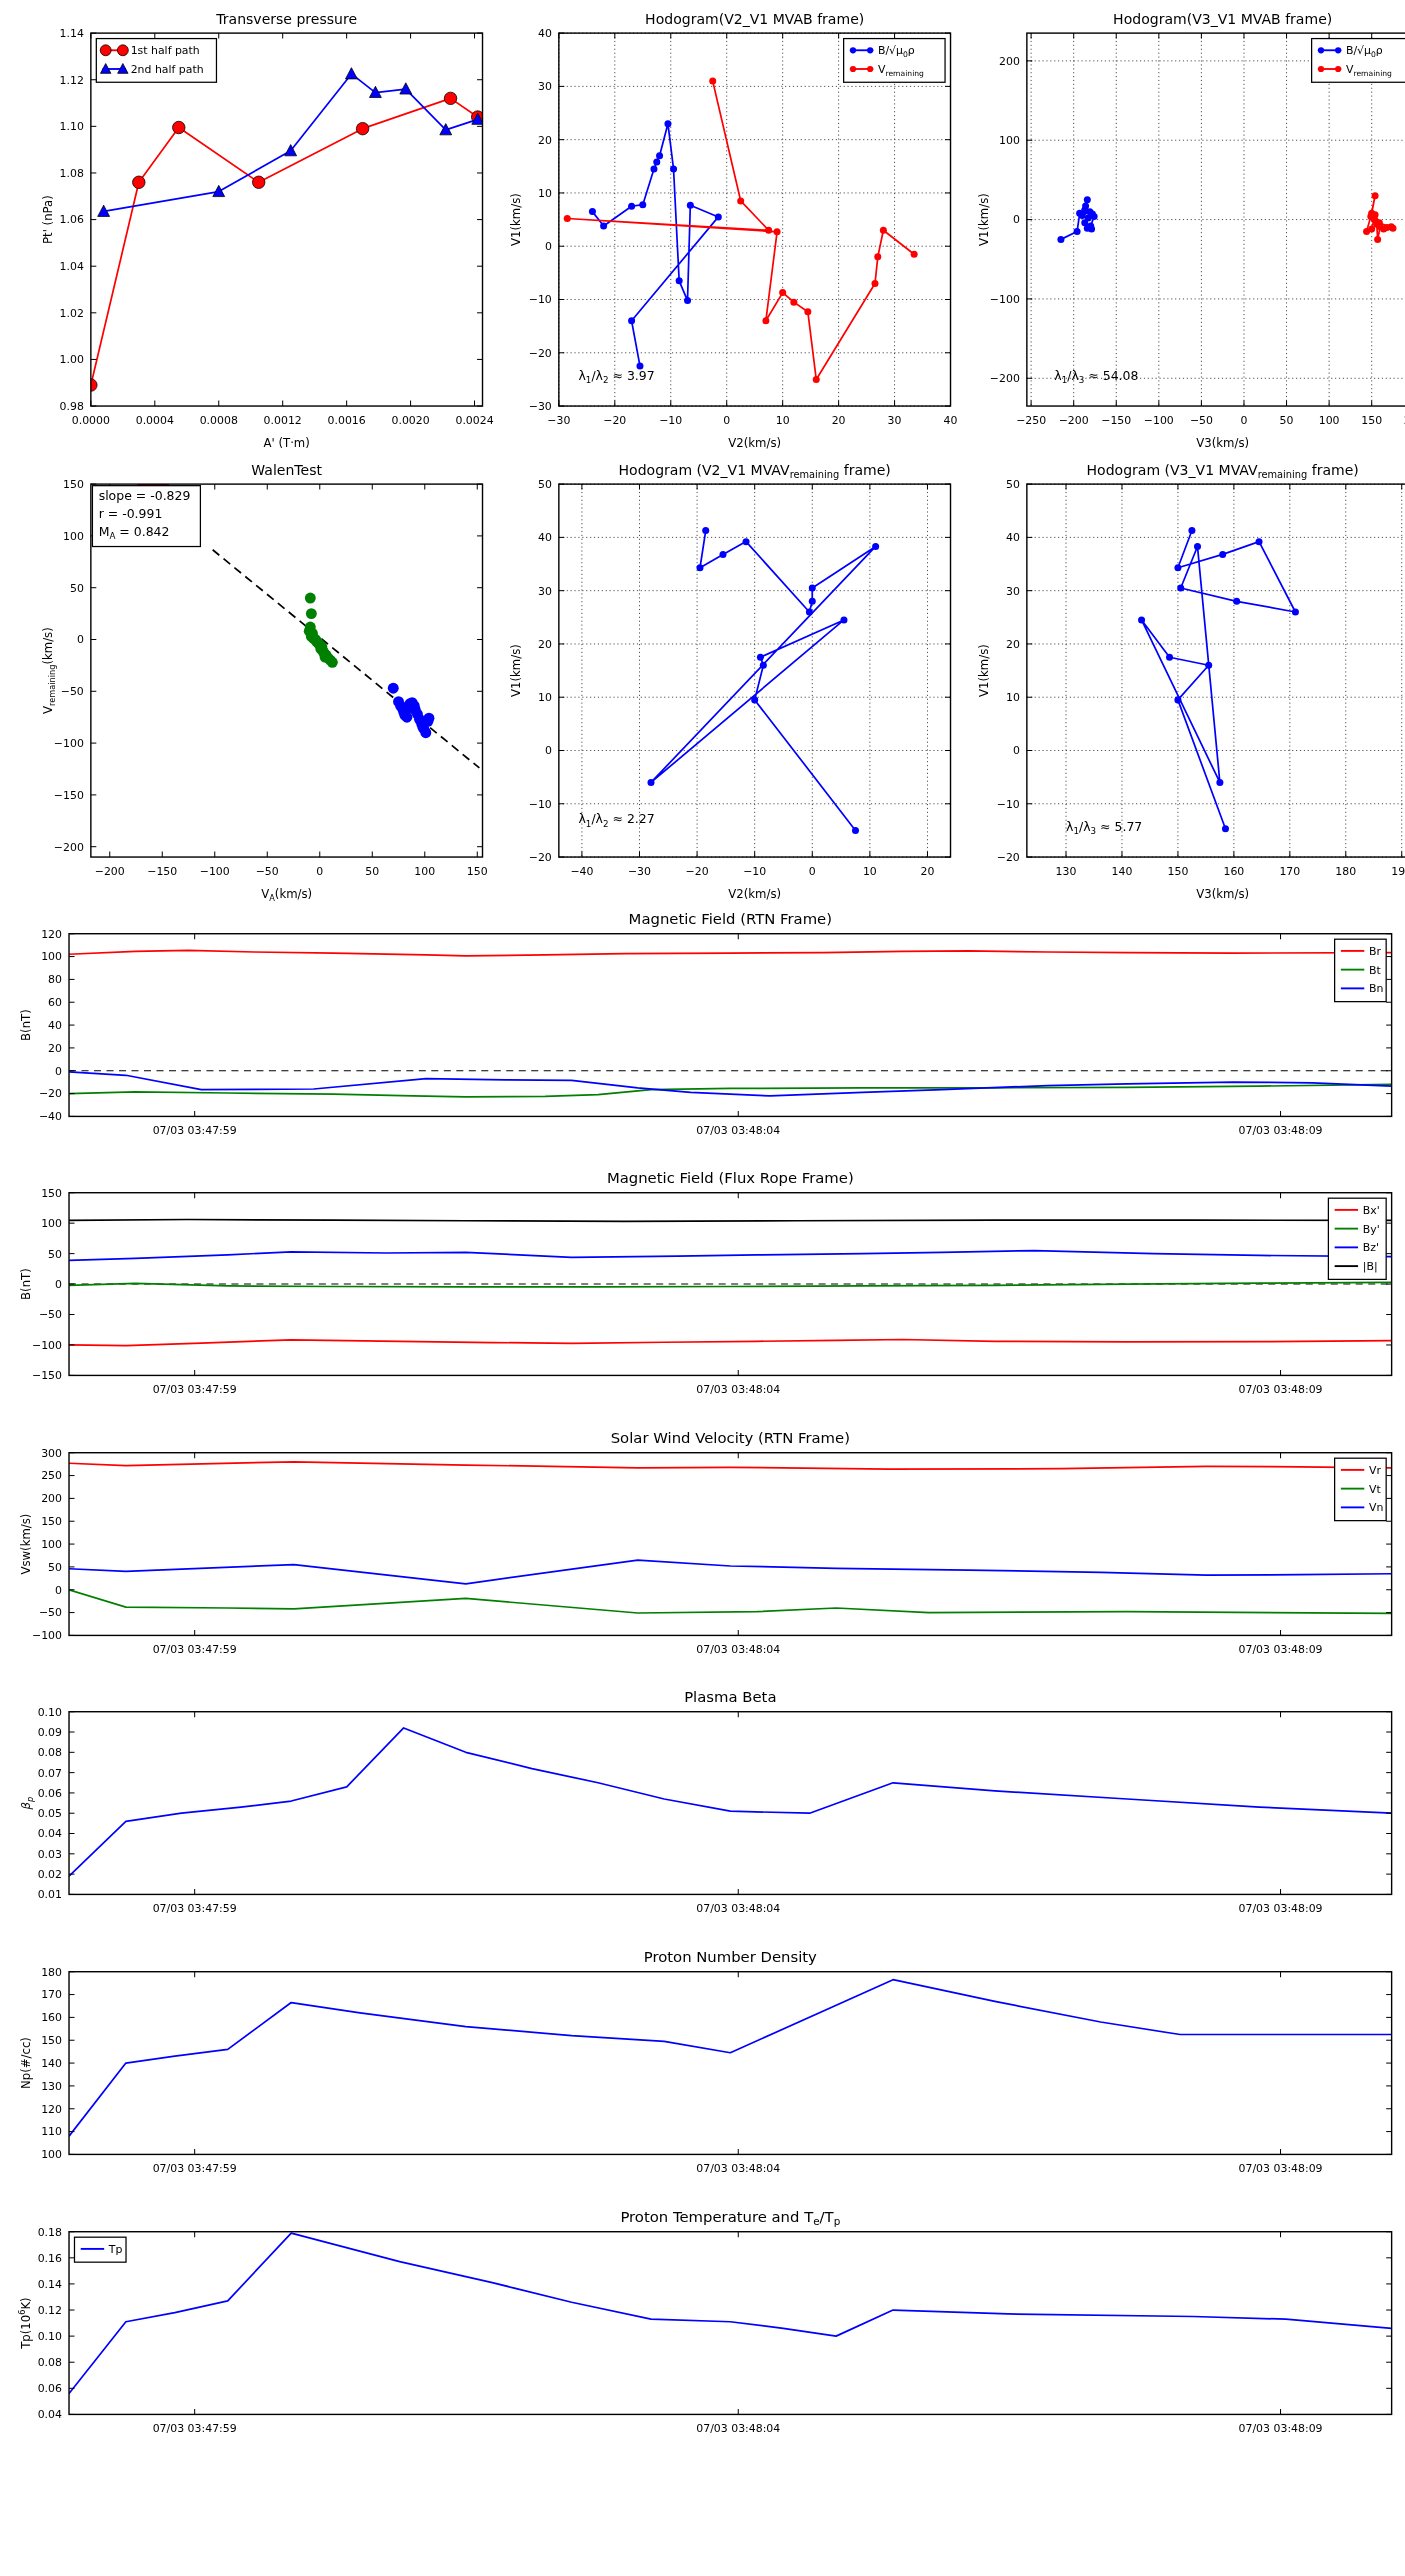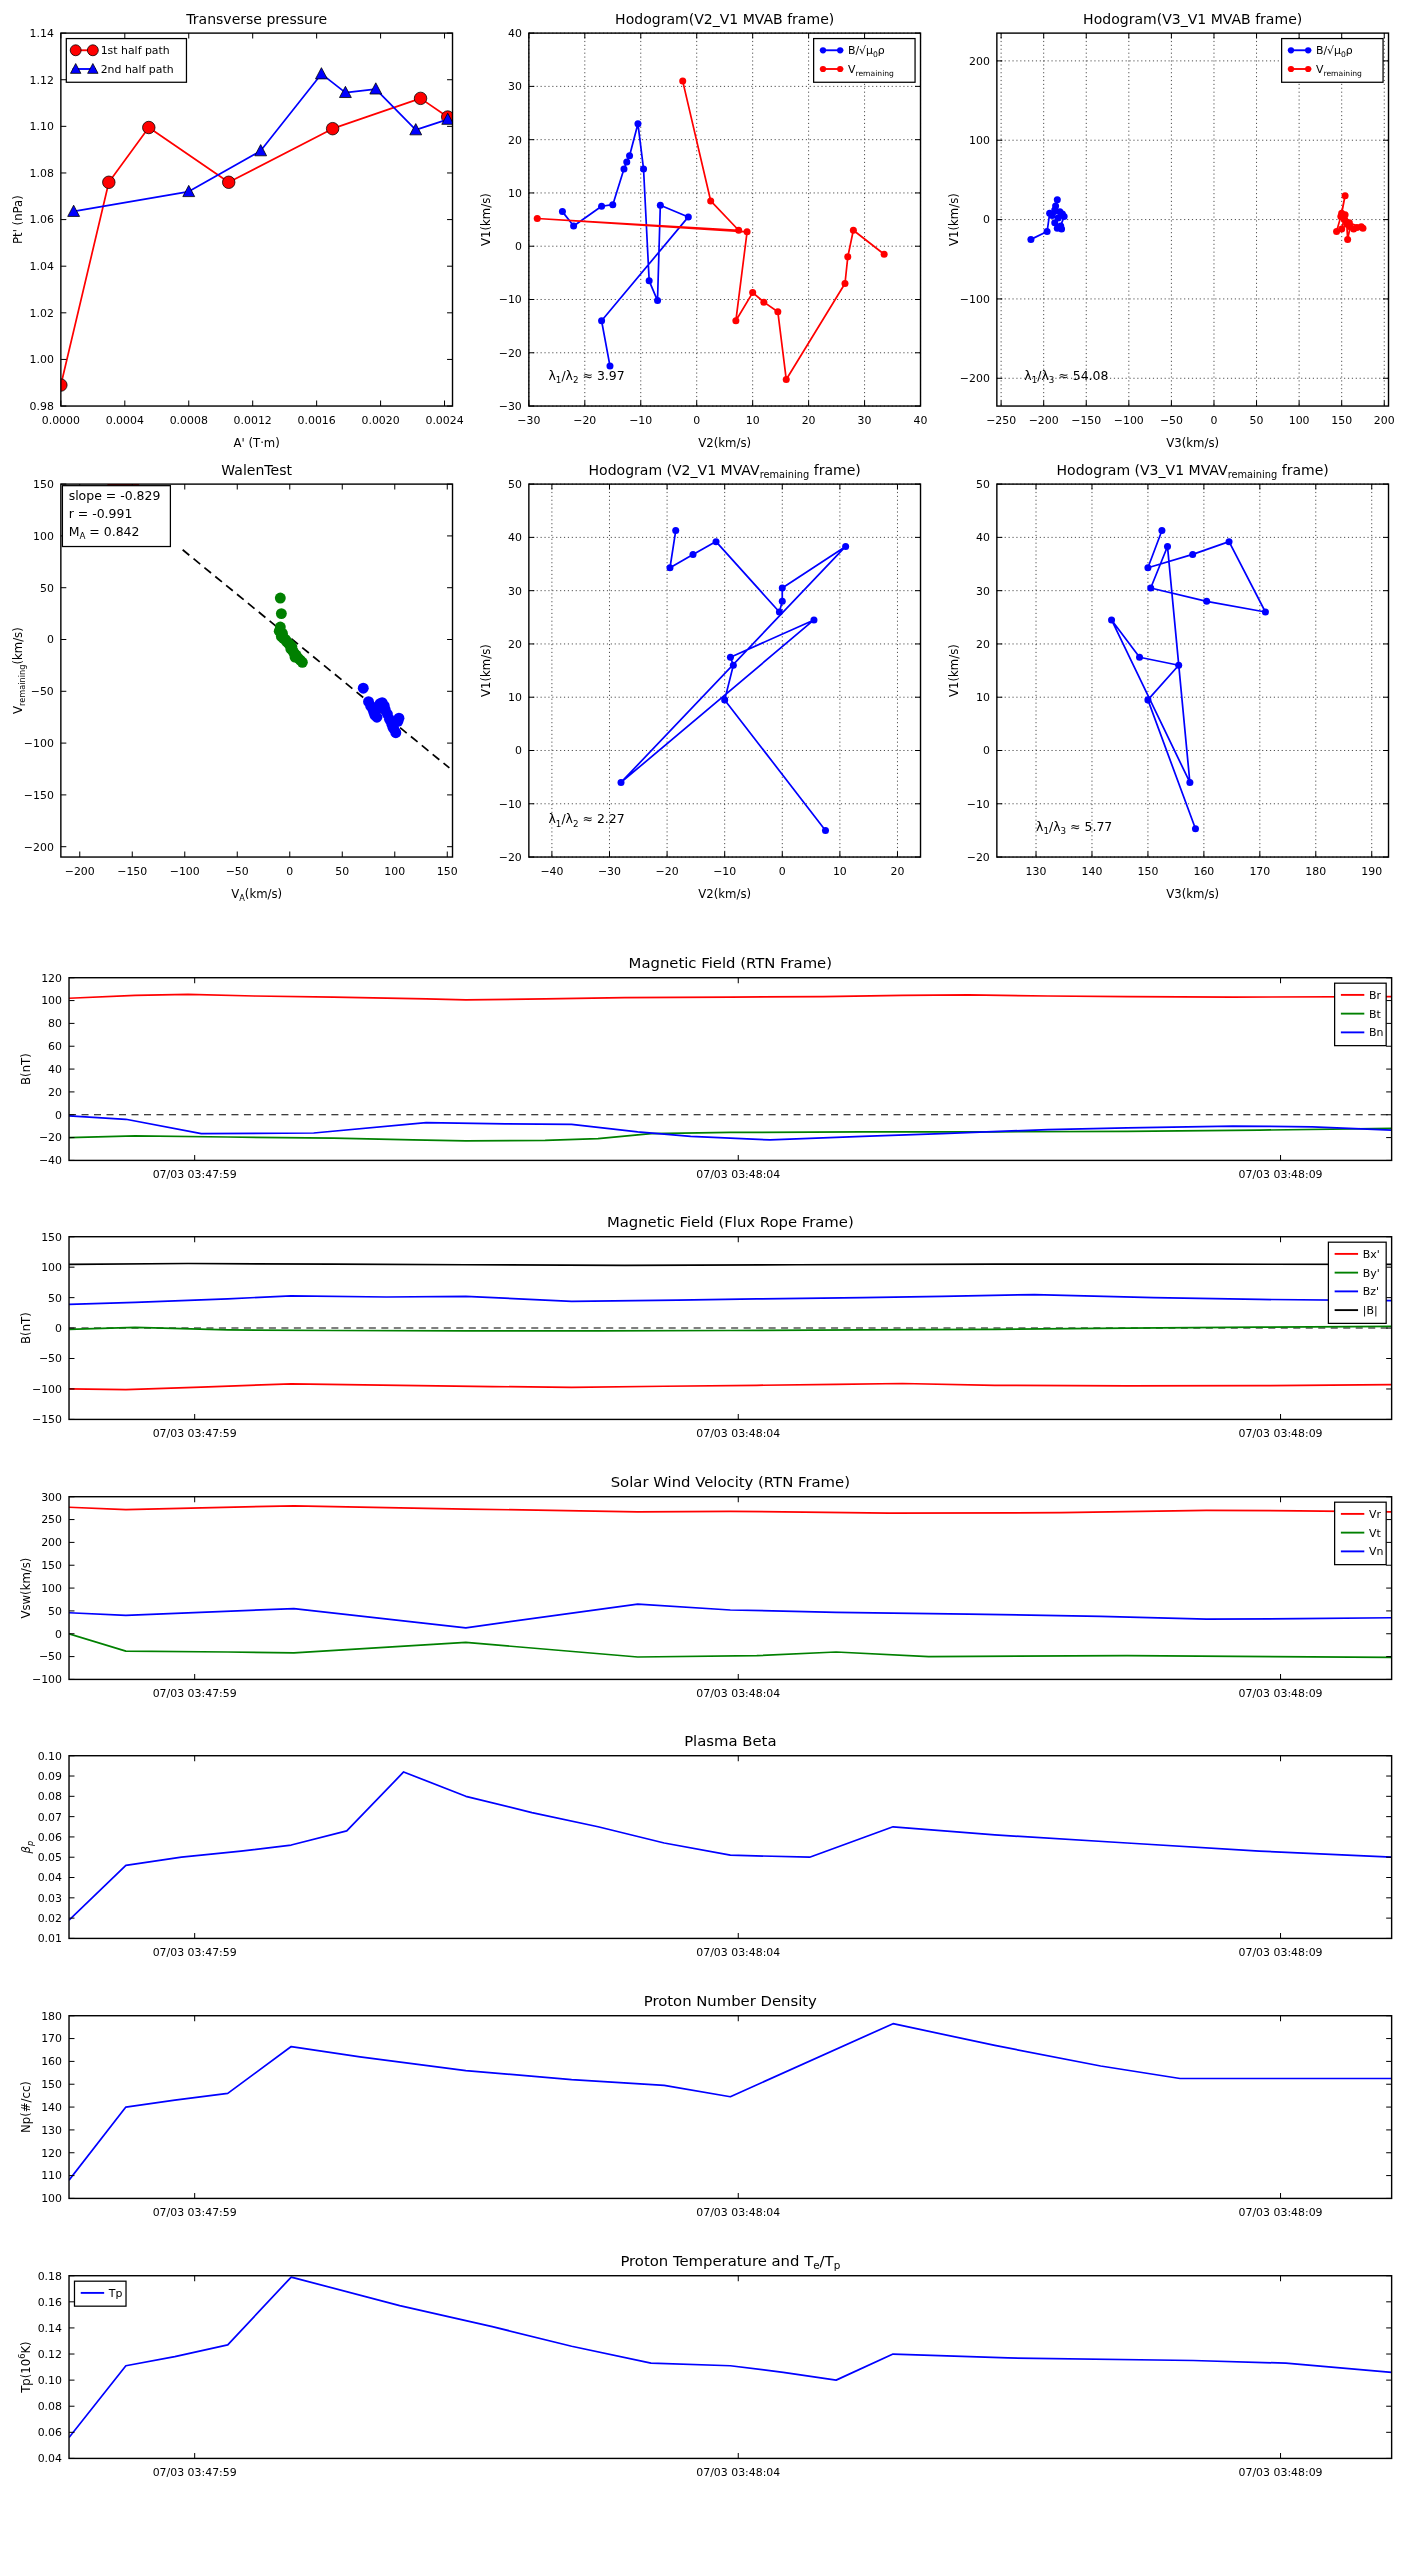--- a/index.html
+++ b/index.html
@@ -1,20 +1,20 @@
 <!DOCTYPE html>
 <html style="font-size:12.5px"><head>
 <meta charset="utf-8">
 <style>
   html,body{margin:0;padding:0;background:#ffffff;}
   body{width:1405px;font-family:"DejaVu Sans",sans-serif;}
   .page{width:1405px;padding-top:4.7px;}
-  .grid-top{display:grid;grid-template-columns:468px 468px 468px;}
+  .grid-top{display:grid;grid-template-columns:468px 468px 468px;padding-left:30px;}
   .chart{line-height:0;}
-  .ts-stack{margin-top:44px;}
+  .ts-stack{}
   .ts-stack .chart{margin:0 0 1.6px 4.7px;}
   svg text{font-family:"DejaVu Sans",sans-serif;fill:#000000;}
 </style>
 </head>
 <body>
 
 <div class="page">
   <div class="grid-top">
     <div class="chart"><svg width="465" height="451" viewBox="0 0 596 578">
           <text x="329" y="24" text-anchor="middle" font-size="18"><tspan dy="0">Transverse pressure</tspan></text>

